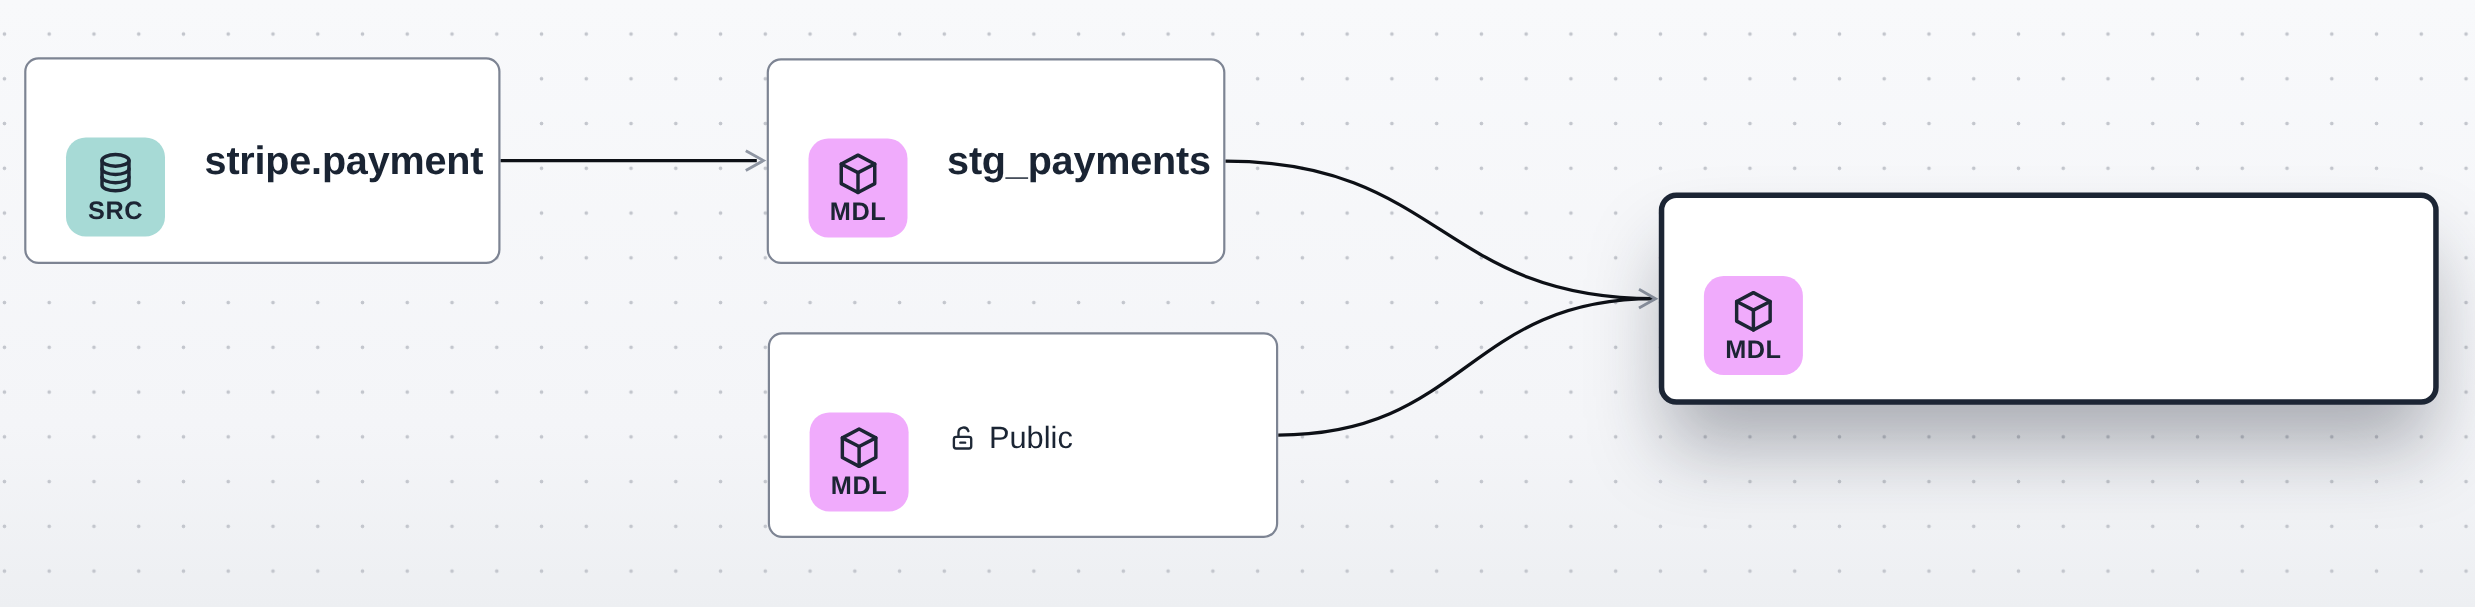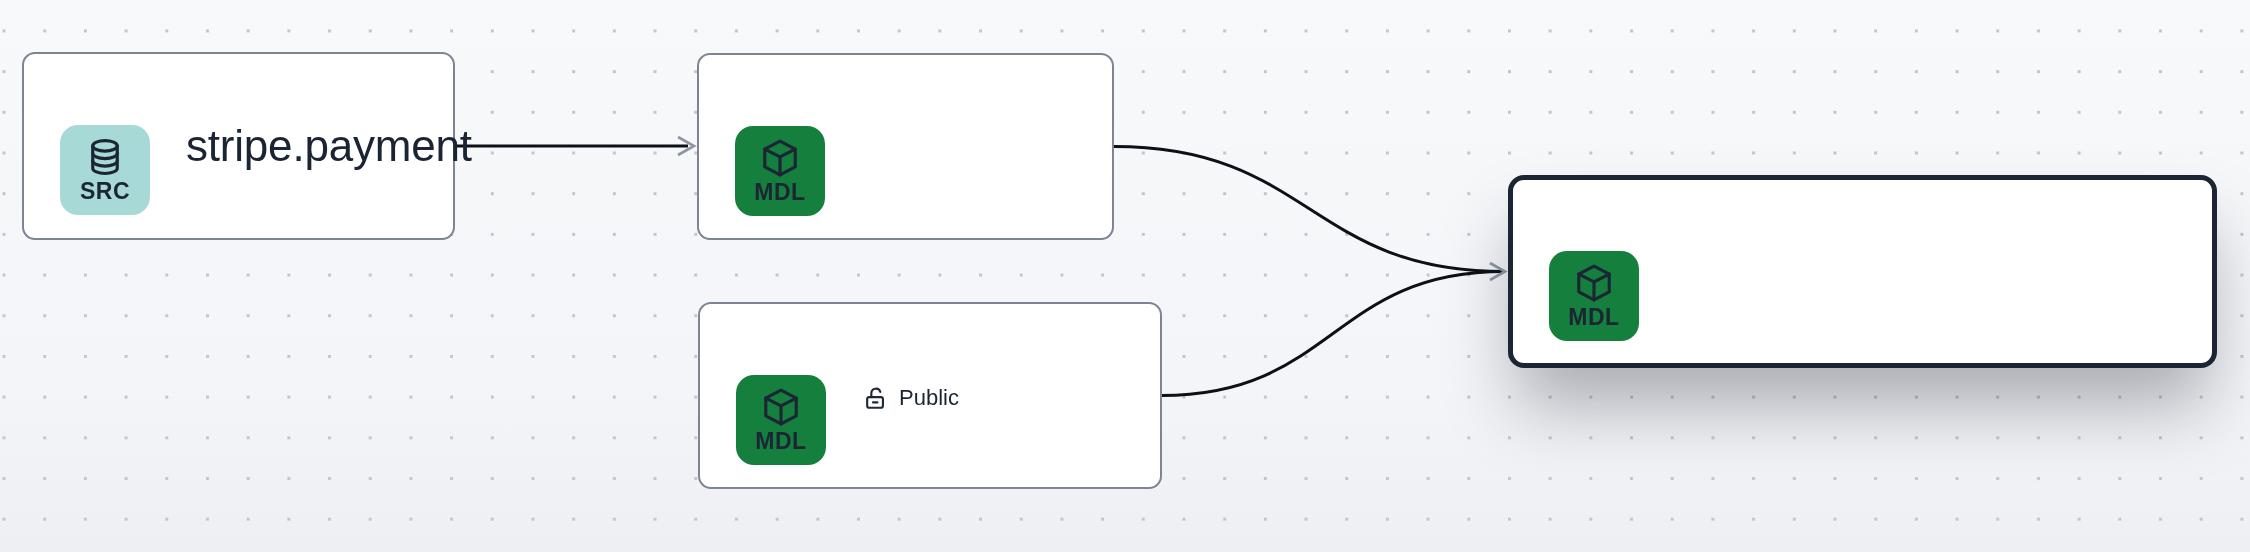--- a/index.html
+++ b/index.html
@@ -59,45 +59,45 @@
     flex: 0 0 auto;
     display: flex;
     flex-direction: column;
     align-items: center;
     justify-content: center;
     gap: 1px;
     color: #1c2534;
     margin-top: 48px;
   }
   .badge.src { background: #a7dad6; }
-  .badge.mdl { background: #15803d; }
+  .badge.mdl { background: #f0abfc; }
   .badge svg { width: 42px; height: 42px; display: block; stroke: #1c2534; }
   .badge-label {
     font-size: 23px;
     font-weight: 600;
     line-height: 1.05;
     letter-spacing: 0.5px;
     color: #1c2534;
   }
 
   .node-text { display: flex; flex-direction: column; justify-content: center; }
   .node-title {
-    font-size: 44px;
-    font-weight: 400;
+    font-size: 36px;
+    font-weight: 700;
     color: #1a2433;
     line-height: 1.3;
     white-space: nowrap;
     letter-spacing: -0.2px;
   }
   .node-meta {
     display: flex;
     align-items: center;
     gap: 10px;
     margin-top: 5px;
-    font-size: 22px;
+    font-size: 28px;
     font-weight: 400;
     color: #1a2433;
     line-height: 1.2;
   }
   .node-meta svg { width: 27px; height: 27px; stroke: #1f2937; }
 </style>
 </head>
 <body>
 
 <div class="canvas">
@@ -130,20 +130,23 @@
 
   <div class="node node-stg">
     <div class="badge mdl">
       <svg viewBox="0 0 24 24" fill="none" stroke-width="1.8" stroke-linecap="round" stroke-linejoin="round">
         <path d="M12 2.3 L20.7 6.9 V17.1 L12 21.7 L3.3 17.1 V6.9 Z"></path>
         <path d="M3.3 6.9 L12 11.4 L20.7 6.9"></path>
         <path d="M12 11.4 V21.7"></path>
       </svg>
       <span class="badge-label">MDL</span>
     </div>
+    <div class="node-text">
+      <span class="node-title">stg_payments</span>
+    </div>
   </div>
 
   <div class="node node-fct">
     <div class="badge mdl">
       <svg viewBox="0 0 24 24" fill="none" stroke-width="1.8" stroke-linecap="round" stroke-linejoin="round">
         <path d="M12 2.3 L20.7 6.9 V17.1 L12 21.7 L3.3 17.1 V6.9 Z"></path>
         <path d="M3.3 6.9 L12 11.4 L20.7 6.9"></path>
         <path d="M12 11.4 V21.7"></path>
       </svg>
       <span class="badge-label">MDL</span>

